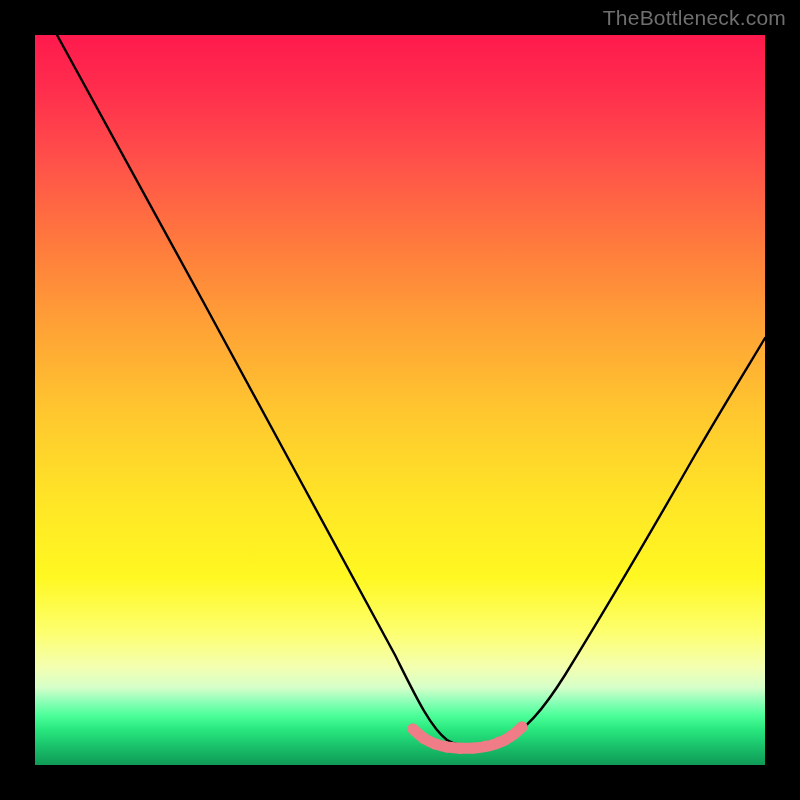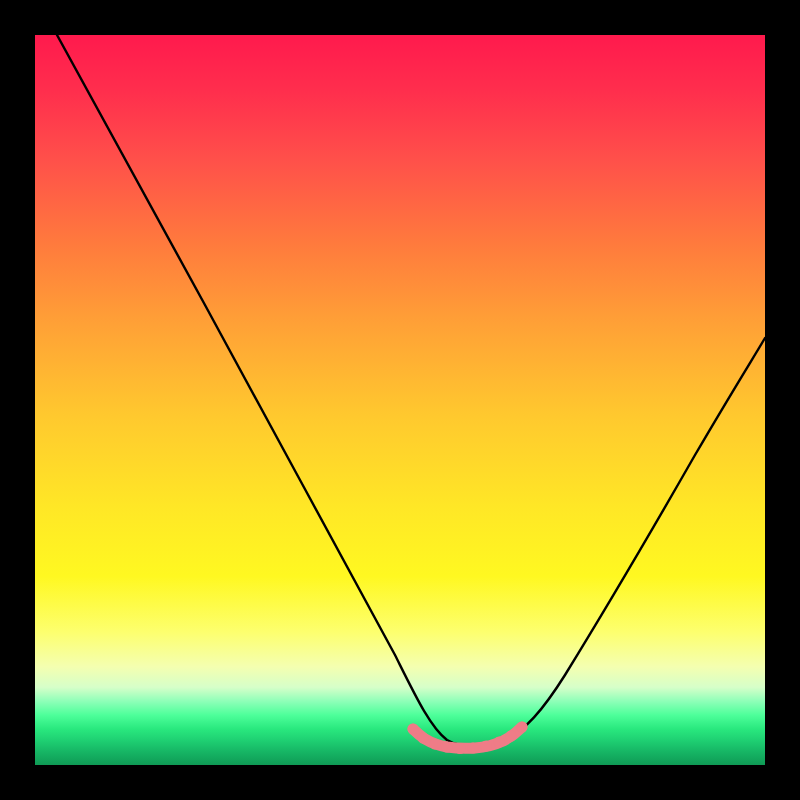--- a/index.html
+++ b/index.html
@@ -73,20 +73,21 @@
     font-weight: 500;
     letter-spacing: 0.2px;
     user-select: none;
   }
 </style>
 </head>
 <body>
 
 <div class="frame">
 
+  <div class="watermark">TheBottleneck.com</div>
 
   <div class="plot-area">
     <div class="gradient"></div>
     <div class="green-band"></div>
 
     <svg class="curve" viewBox="0 0 730 730" preserveAspectRatio="none">
       <path d="M 22 0
                C 60 70, 110 160, 170 270
                C 230 380, 300 510, 360 620
                C 380 660, 395 692, 412 705

